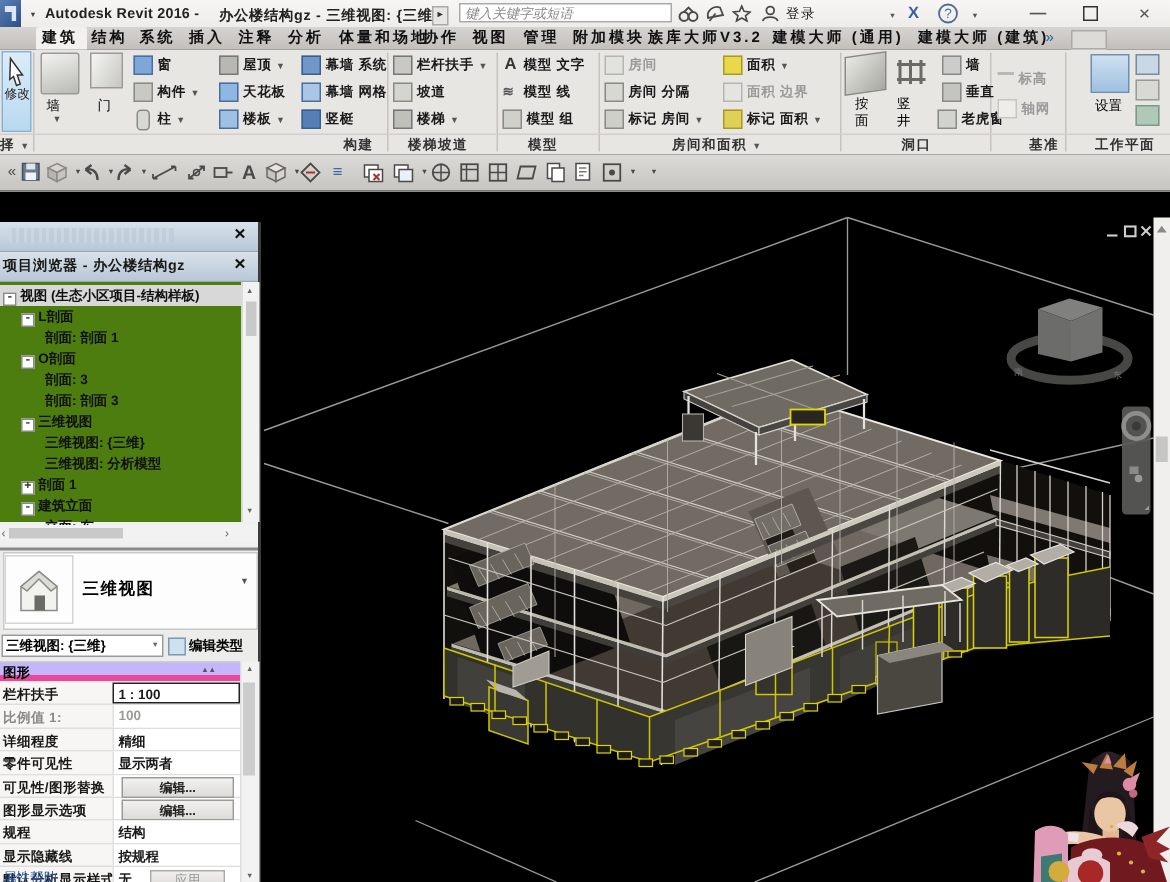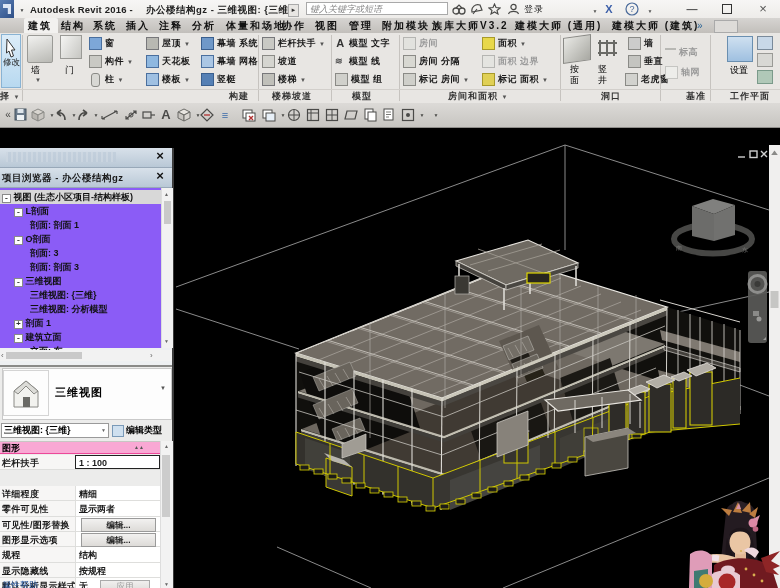--- a/index.html
+++ b/index.html
@@ -27,35 +27,35 @@
 .grey{color:#9a9a9a;}
 
 #qat{left:0;top:103px;width:780px;height:24px;background:linear-gradient(#dcdad7,#c7c5c1);border-bottom:1px solid #8f8d8a;}
 .qi{position:absolute;top:4px;width:16px;height:16px;color:#4a4a48;font-size:12px;line-height:16px;text-align:center;}
 
 #main{left:0;top:128px;width:780px;height:460px;background:#000;}
 
 #lpanel{left:0;top:20px;width:174px;height:440px;background:#eef0f2;border-right:2px solid #3c3c3c;box-sizing:border-box;}
 .ptitle{left:0;width:172px;height:19px;background:linear-gradient(#d8e1ea,#b9c8d6);border-bottom:1px solid #98a8b8;font-size:9.5px;color:#1a1a1a;line-height:19px;font-weight:bold;}
 .px{position:absolute;right:6px;top:2px;width:12px;height:12px;color:#111;font-size:13px;line-height:12px;text-align:center;font-weight:bold;}
-#tree{left:0;top:40px;width:161px;height:160px;background:#8b5cf6;font-size:9px;color:#111;font-weight:bold;}
+#tree{left:0;top:40px;width:161px;height:160px;background:#4d7c0f;font-size:9px;color:#111;font-weight:bold;}
 .trow{position:absolute;left:0;height:14px;line-height:14px;white-space:nowrap;}
 .eb{display:inline-block;width:7px;height:7px;border:1px solid #8a8a8a;background:#fff;font-size:8px;line-height:5px;text-align:center;vertical-align:0px;color:#333;font-family:"Liberation Mono",monospace;}
 #treesel{position:absolute;left:0;top:2px;width:161px;height:14px;background:#d8d8d8;}
 #tvsb{left:161px;top:40px;width:11px;height:160px;background:#f2f2f2;border-left:1px solid #ddd;}
 #thsb{left:0;top:202px;width:172px;height:11px;background:#f2f2f2;}
 #thsbthumb{left:6px;top:204px;width:76px;height:7px;background:#c9c9c9;}
 .sarr{position:absolute;font-size:8px;color:#666;line-height:11px;}
 
 #props{left:0;top:217px;width:172px;height:223px;background:#ececeb;font-size:9px;font-weight:bold;}
 #typesel{left:2px;top:3px;width:168px;height:50px;background:#fdfdfd;border:1px solid #c9c9c9;}
 #typebox{left:3px;top:5px;width:44px;height:44px;background:#fdfdfd;border:1px solid #d4d4d4;}
 #combo{left:1px;top:58px;width:108px;height:15px;background:#fff;border:1px solid #9a9a9a;box-sizing:border-box;line-height:13px;padding-left:2px;}
 #edtype{left:112px;top:58px;width:60px;height:15px;line-height:15px;}
-#ghead{left:0;top:76px;width:160px;height:13px;background:#f9a8d4;border-top:1px solid #c8c6c3;border-bottom:1px solid #ec4899;line-height:13px;box-sizing:border-box;}
+#ghead{left:0;top:76px;width:160px;height:13px;background:#c4b5fd;border-top:1px solid #c8c6c3;border-bottom:4px solid #ec4899;line-height:13px;box-sizing:border-box;}
 .prow{position:absolute;left:0;width:160px;height:15.4px;background:#f7f6f5;border-bottom:1px solid #dededc;box-sizing:border-box;}
 .plab{position:absolute;left:2px;top:2px;white-space:nowrap;color:#1a1a1a;letter-spacing:.3px;}
 .pval{position:absolute;left:75px;top:0;width:85px;height:100%;background:#fff;border-left:1px solid #dededc;box-sizing:border-box;}
 .pvt{position:absolute;left:3px;top:2px;color:#1a1a1a;}
 .pbtn{position:absolute;left:5px;top:1px;width:73px;height:12px;background:linear-gradient(#f2f1f0,#dddbd8);border:1px solid #9a9a9a;font-size:8.5px;text-align:center;line-height:12px;color:#222;}
 #pvsb{left:160px;top:76px;width:12px;height:148px;background:#f2f2f2;border-left:1px solid #ddd;}
 #pvsbthumb{left:162px;top:90px;width:8px;height:62px;background:#cccccc;}
 
 
 
@@ -689,20 +689,26 @@
         <div class="ab dar" style="left:160px;top:20px;">▼</div>
         <div class="ab" id="combo">三维视图: {三维}<span style="position:absolute;right:2px;top:0;color:#666;font-size:5px;">▼</span></div>
         <div class="ab" id="edtype"><span class="ic" style="width:10px;height:10px;background:#cfe0ef;border:1px solid #7a9ab8;margin-right:2px;"></span>编辑类型</div>
         <div class="ab" id="ghead"><span style="margin-left:2px;">图形</span><span style="position:absolute;right:16px;top:-1px;color:#555;font-size:5px;">▲▲</span></div>
         <div class="prow" style="top:90px;">
             <div class="plab">栏杆扶手</div>
             <div class="pval" style="background:#fff;border:1.5px solid #222;">
               <div class="pvt">1 : 100</div>
             </div>
           </div>
+        <div class="prow" style="top:105.4px;">
+            <div class="plab" style="color:#8a8a88;">比例值  1:</div>
+            <div class="pval">
+              <div class="pvt" style="color:#9a9a98;">100</div>
+            </div>
+          </div>
         <div class="prow" style="top:120.8px;">
             <div class="plab">详细程度</div>
             <div class="pval">
               <div class="pvt">精细</div>
             </div>
           </div>
         <div class="prow" style="top:136.2px;">
             <div class="plab">零件可见性</div>
             <div class="pval">
               <div class="pvt">显示两者</div>

